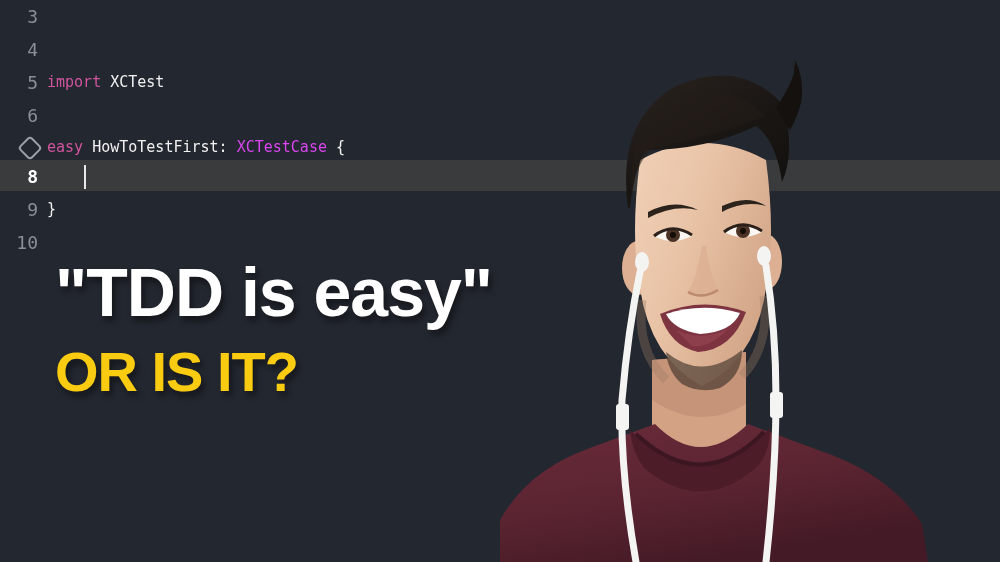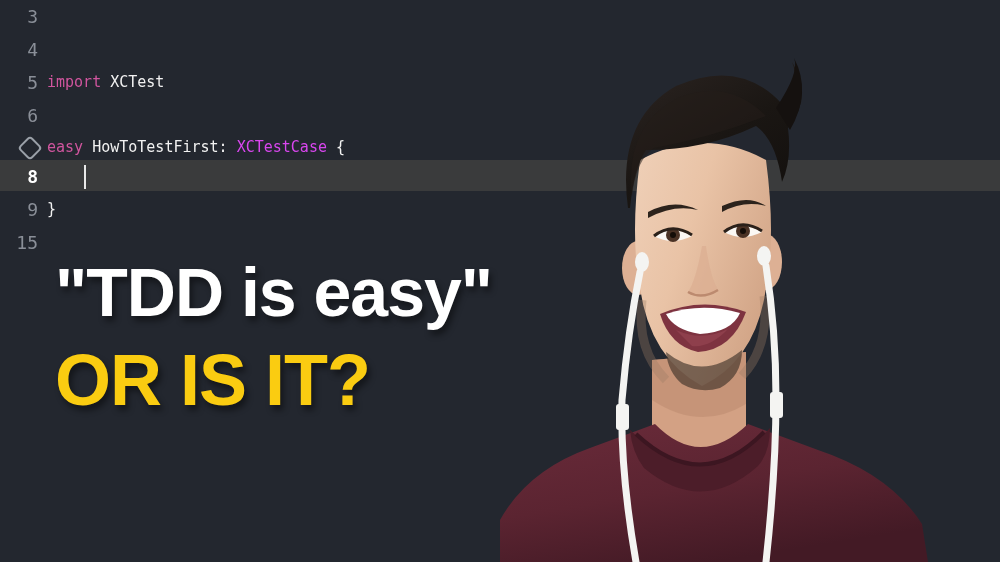--- a/index.html
+++ b/index.html
@@ -63,21 +63,21 @@
     position:absolute;left:55px;top:258px;
     z-index:5;
   }
   .hl-1{
     font-size:68px;font-weight:bold;color:#FFFFFF;
     letter-spacing:-1px;line-height:1.0;
     text-shadow:3px 5px 6px rgba(0,0,0,.45);
     white-space:nowrap;
   }
   .hl-2{
-    font-size:72px;font-weight:bold;color:#FACC11;
+    font-size:56px;font-weight:bold;color:#FACC11;
     letter-spacing:-1px;line-height:1.0;
     margin-top:18px;
     text-shadow:3px 5px 6px rgba(0,0,0,.45);
     white-space:nowrap;
   }
 </style>
 </head>
 <body>
 
 <div class="thumb">
@@ -116,21 +116,21 @@
       <div class="gutter cur">8</div>
       <div class="src"><span class="plain">    </span><span class="caret"></span></div>
     </div>
 
     <div class="code-line" style="top:193px;">
       <div class="gutter">9</div>
       <div class="src"><span class="plain">}</span></div>
     </div>
 
     <div class="code-line" style="top:226px;">
-      <div class="gutter">15</div>
+      <div class="gutter">10</div>
       <div class="src"></div>
     </div>
   </div>
 
   <div class="portrait">
     <svg viewBox="0 0 530 562" preserveAspectRatio="xMidYMin slice">
       <defs>
         <linearGradient id="skin" x1="0" y1="0" x2="1" y2="0.6">
           <stop offset="0%" stop-color="#EFD0B8"></stop>
           <stop offset="45%" stop-color="#E9C3A6"></stop>

